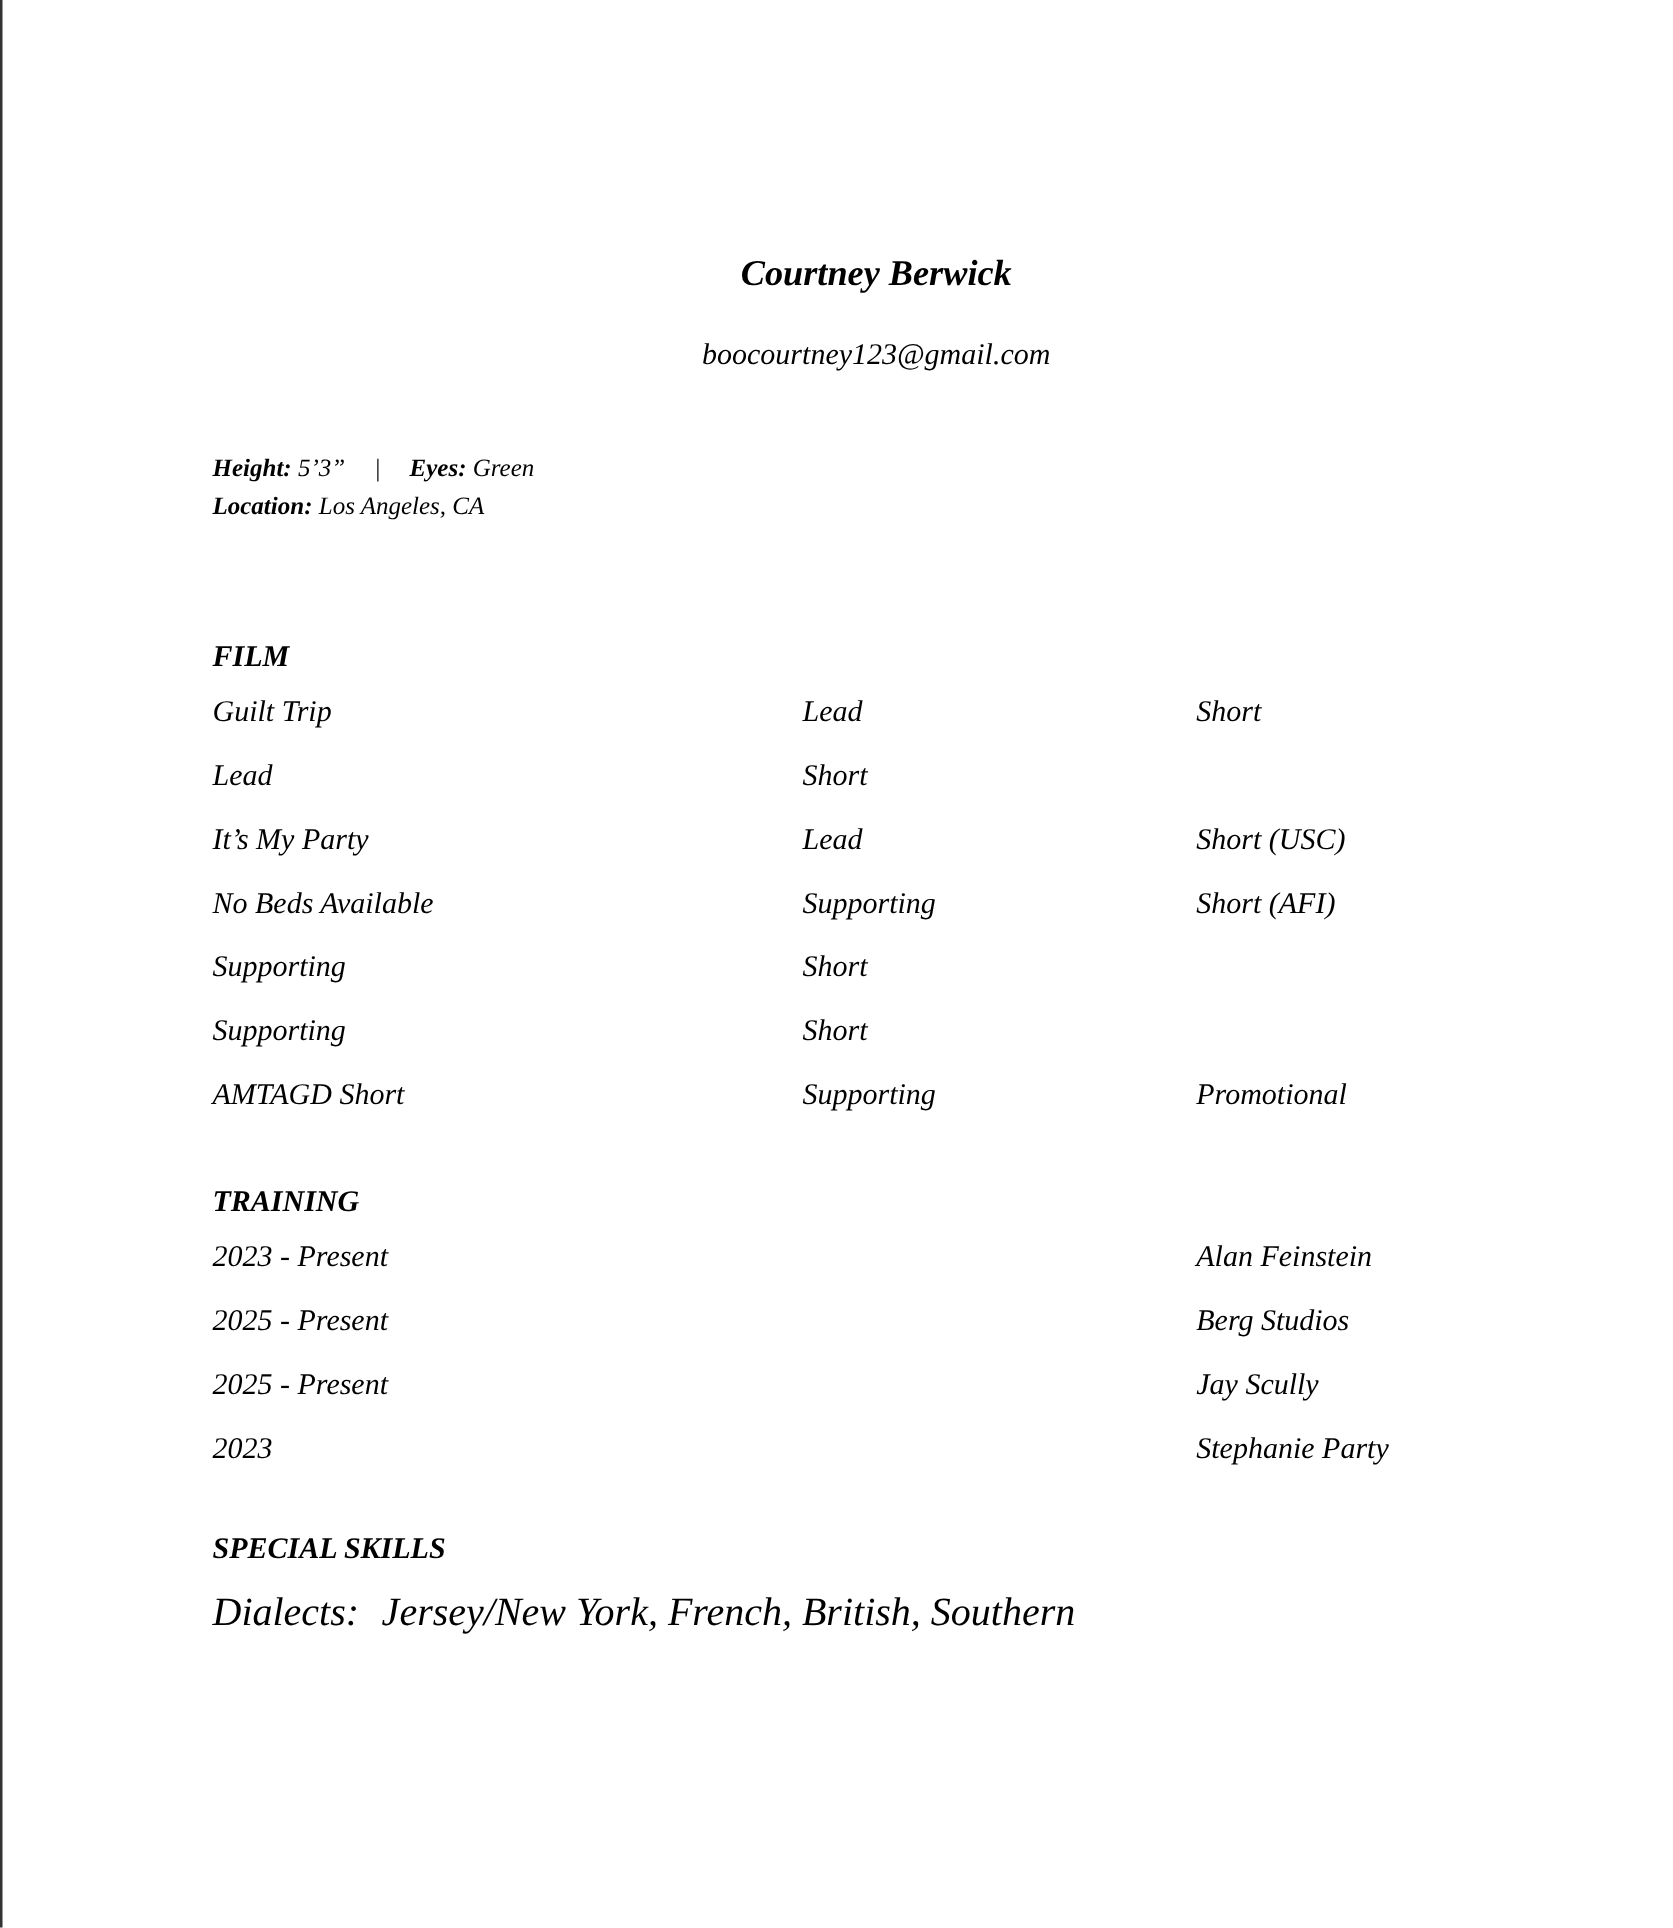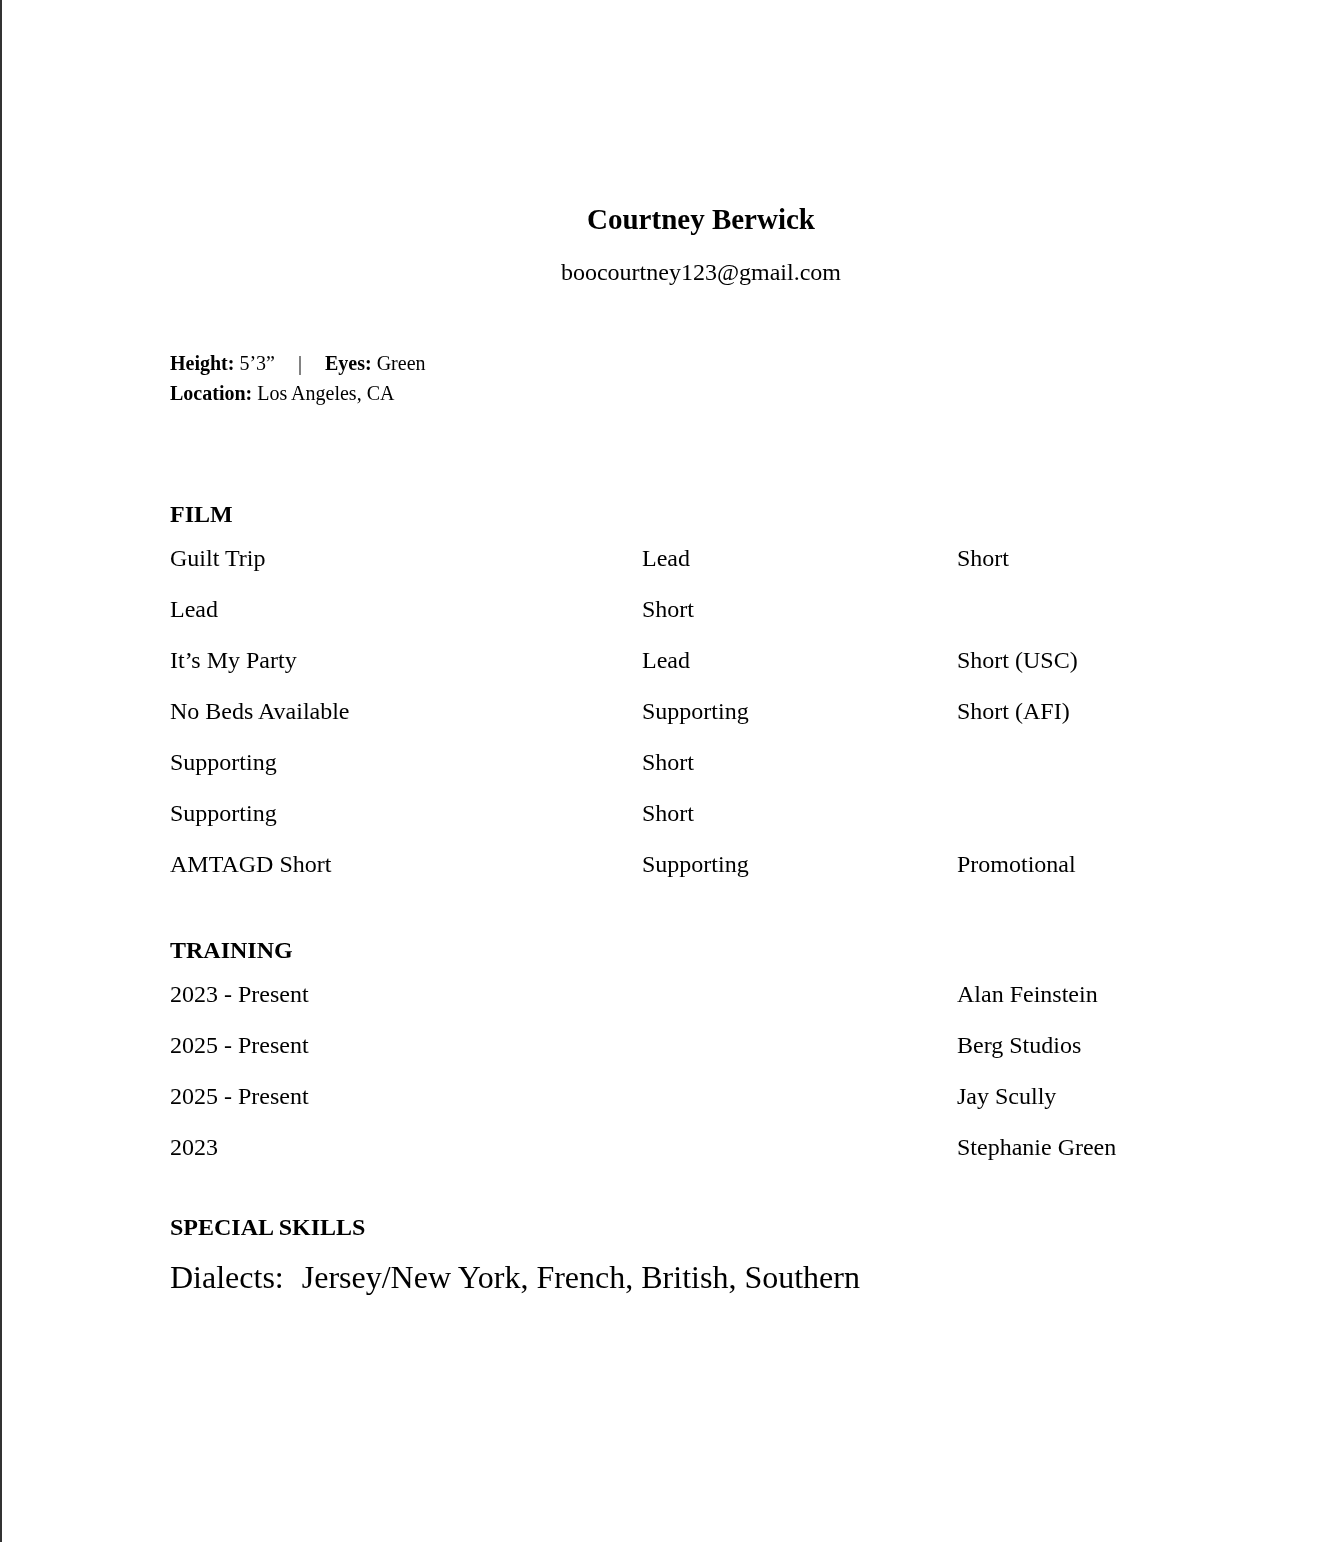--- a/index.html
+++ b/index.html
@@ -12,30 +12,31 @@
     height: 1542px;
     box-sizing: border-box;
     border-left: 2px solid #333333;
     font-family: "Liberation Serif", serif;
     color: #000000;
     overflow: hidden;
   }
   .content {
     padding: 202px 106px 0 168px;
     box-sizing: border-box;
+    font-style: italic;
   }
   .doc-title {
     margin: 0;
     font-size: 29px;
     line-height: 34px;
     font-weight: bold;
     text-align: center;
   }
   .email-line {
-    margin-top: 22px;
+    margin-top: 34px;
     font-size: 24px;
     line-height: 28px;
     text-align: center;
   }
   .stats-block {
     margin-top: 62px;
     font-size: 20px;
     line-height: 30px;
   }
   .bold { font-weight: bold; }
@@ -144,21 +145,21 @@
     <div class="training-row">
       <span>2025 - Present</span>
       <span>Berg Studios</span>
     </div>
     <div class="training-row">
       <span>2025 - Present</span>
       <span>Jay Scully</span>
     </div>
     <div class="training-row">
       <span>2023</span>
-      <span>Stephanie Green</span>
+      <span>Stephanie Party</span>
     </div>
   </div>
 
   <div class="section skills">
     <h2 class="section-heading">SPECIAL SKILLS</h2>
     <div class="skills-line">
       <span>Dialects:</span>
       <span class="value">Jersey/New York, French, British, Southern</span>
     </div>
   </div>

